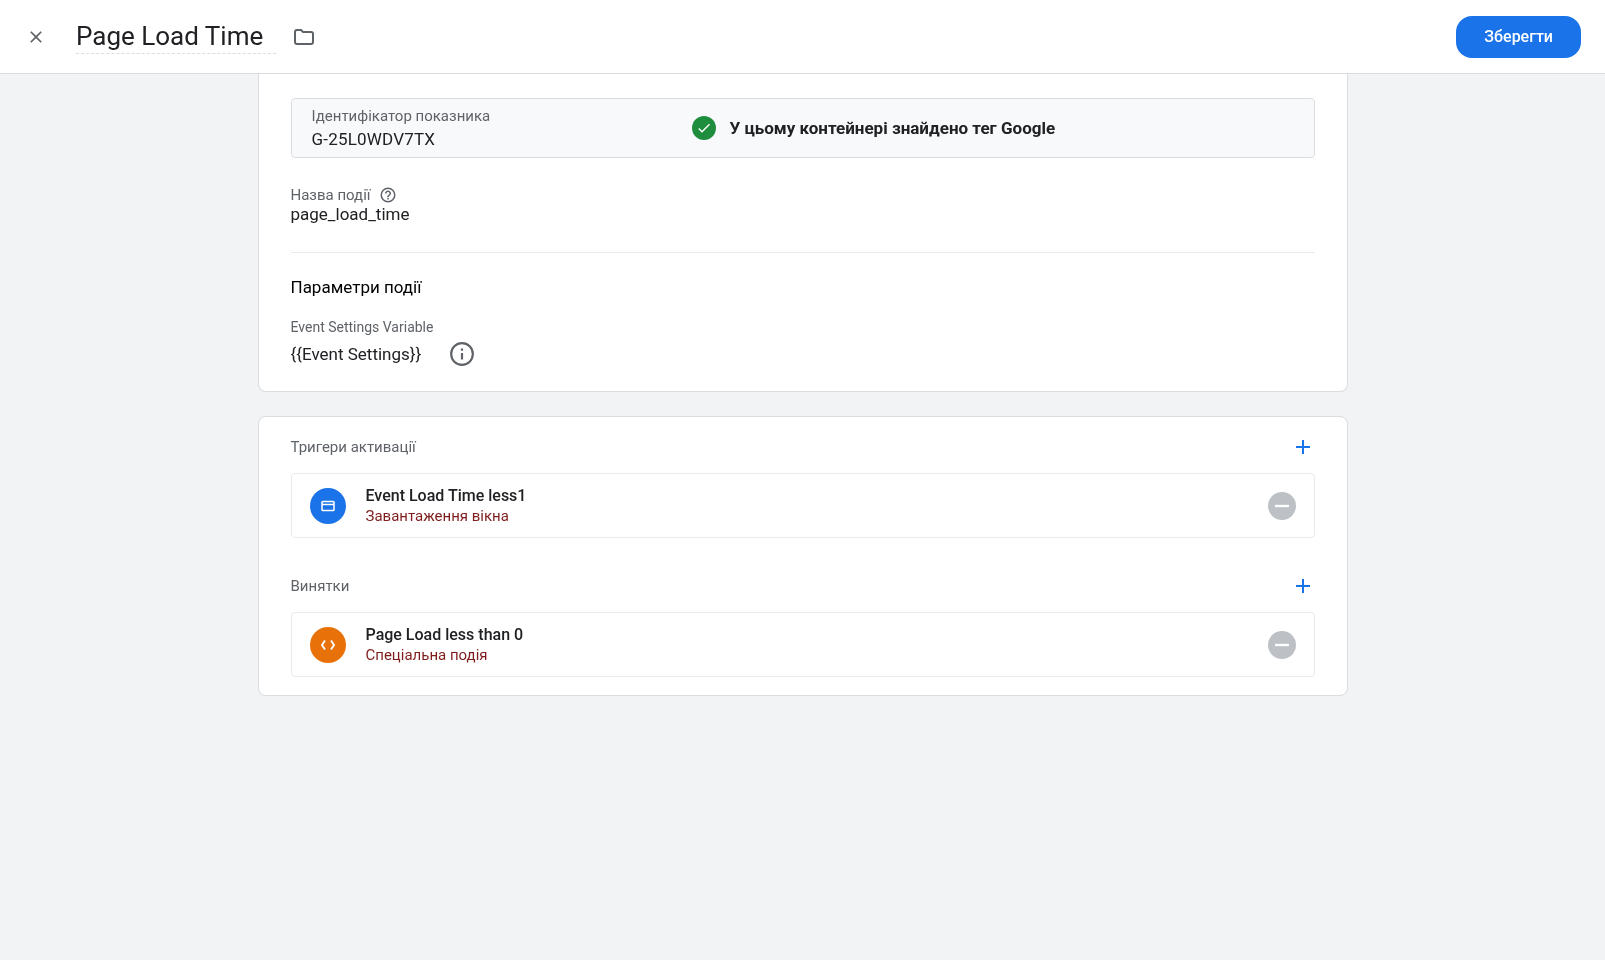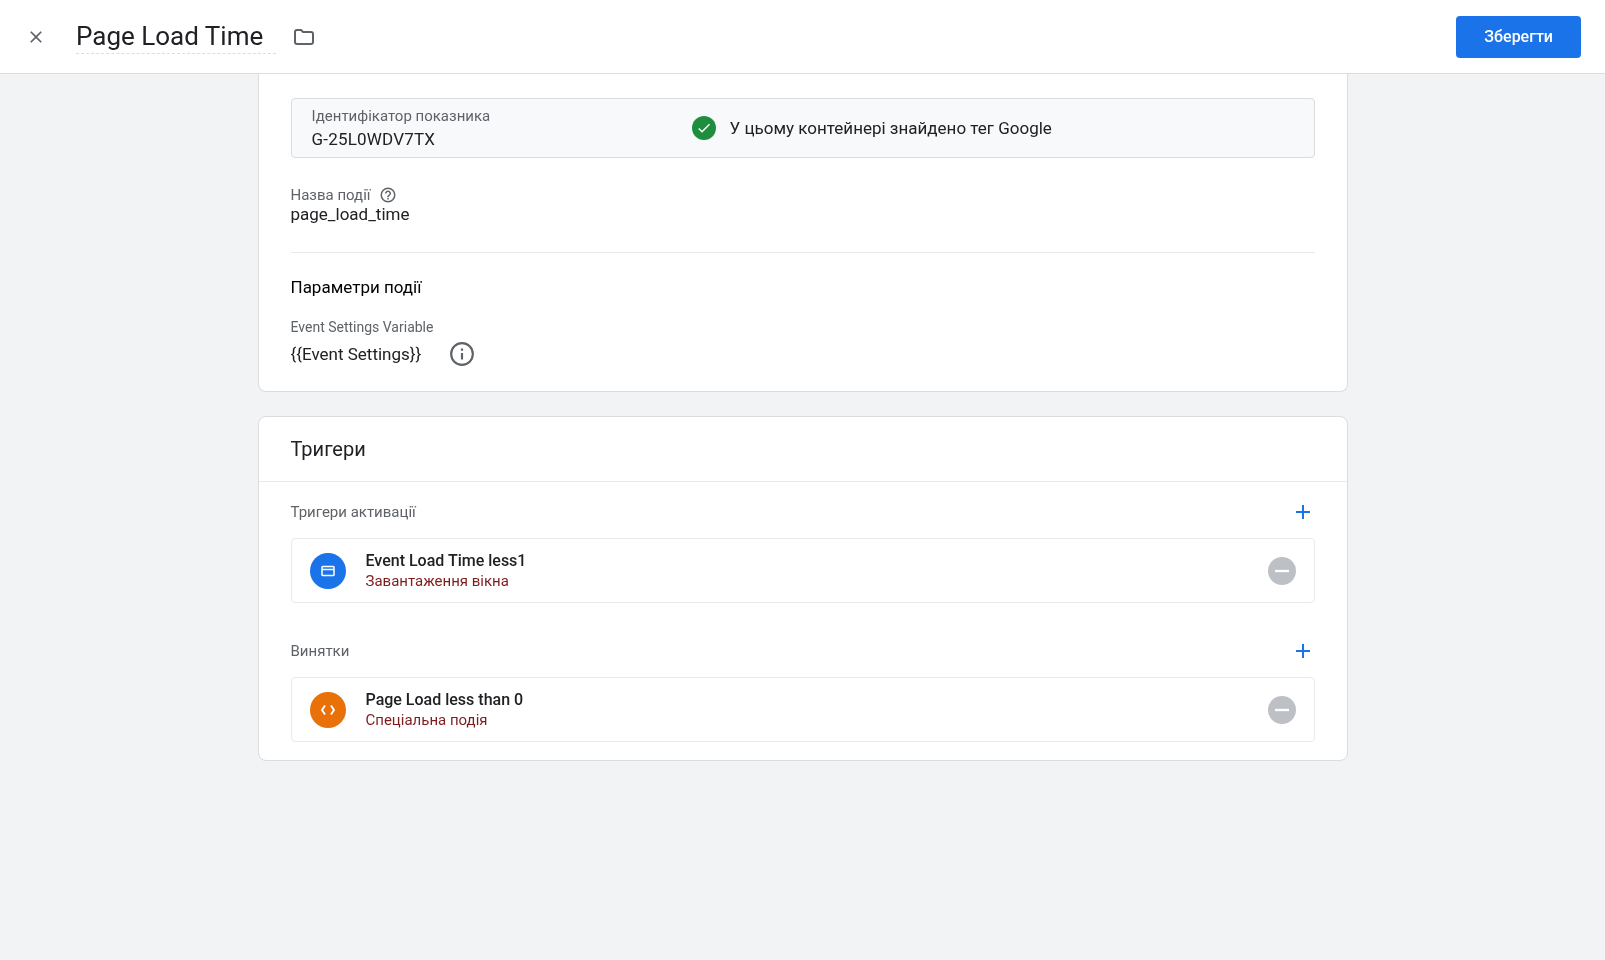--- a/index.html
+++ b/index.html
@@ -44,21 +44,21 @@
       display: flex;
       align-items: center;
       cursor: pointer;
     }
     .folder-icon svg { width: 24px; height: 24px; }
     .spacer { flex: 1; }
     .save-button {
       background: #1a73e8;
       color: #fff;
       border: none;
-      border-radius: 4px;
+      border-radius: 16px;
       padding: 0 28px;
       height: 42px;
       font-size: 16px;
       font-weight: 500;
       cursor: pointer;
       font-family: inherit;
     }
     .content {
       max-width: 1200px;
       margin: 0 auto;
@@ -102,21 +102,21 @@
       background: #1e8e3e;
       border-radius: 50%;
       display: flex;
       align-items: center;
       justify-content: center;
       color: #fff;
     }
     .check-circle svg { width: 16px; height: 16px; }
     .google-tag-text {
       font-size: 17px;
-      font-weight: 400;
+      font-weight: 700;
       color: #202124;
     }
     .field-section { margin-top: 28px; }
     .field-label-row {
       display: flex;
       align-items: center;
       gap: 8px;
       margin-bottom: 0;
     }
     .field-label {
@@ -306,23 +306,20 @@
           <svg viewBox="0 0 24 24">
               <circle cx="12" cy="12" r="10" fill="none" stroke="currentColor" stroke-width="2"></circle>
               <path fill="currentColor" d="M11 7h2v2h-2zm0 4h2v6h-2z"></path>
             </svg>
         </div>
       </div>
     </div>
   </div>
 
   <div class="card triggers-card">
-    <div class="triggers-header">
-      <div class="triggers-title">Тригери</div>
-    </div>
 
     <div class="trigger-section">
       <div class="trigger-section-header">
         <span class="trigger-section-label">Тригери активації</span>
         <div class="plus-icon">
           <svg viewBox="0 0 24 24">
               <path fill="currentColor" d="M19 13h-6v6h-2v-6H5v-2h6V5h2v6h6v2z"></path>
             </svg>
         </div>
       </div>

